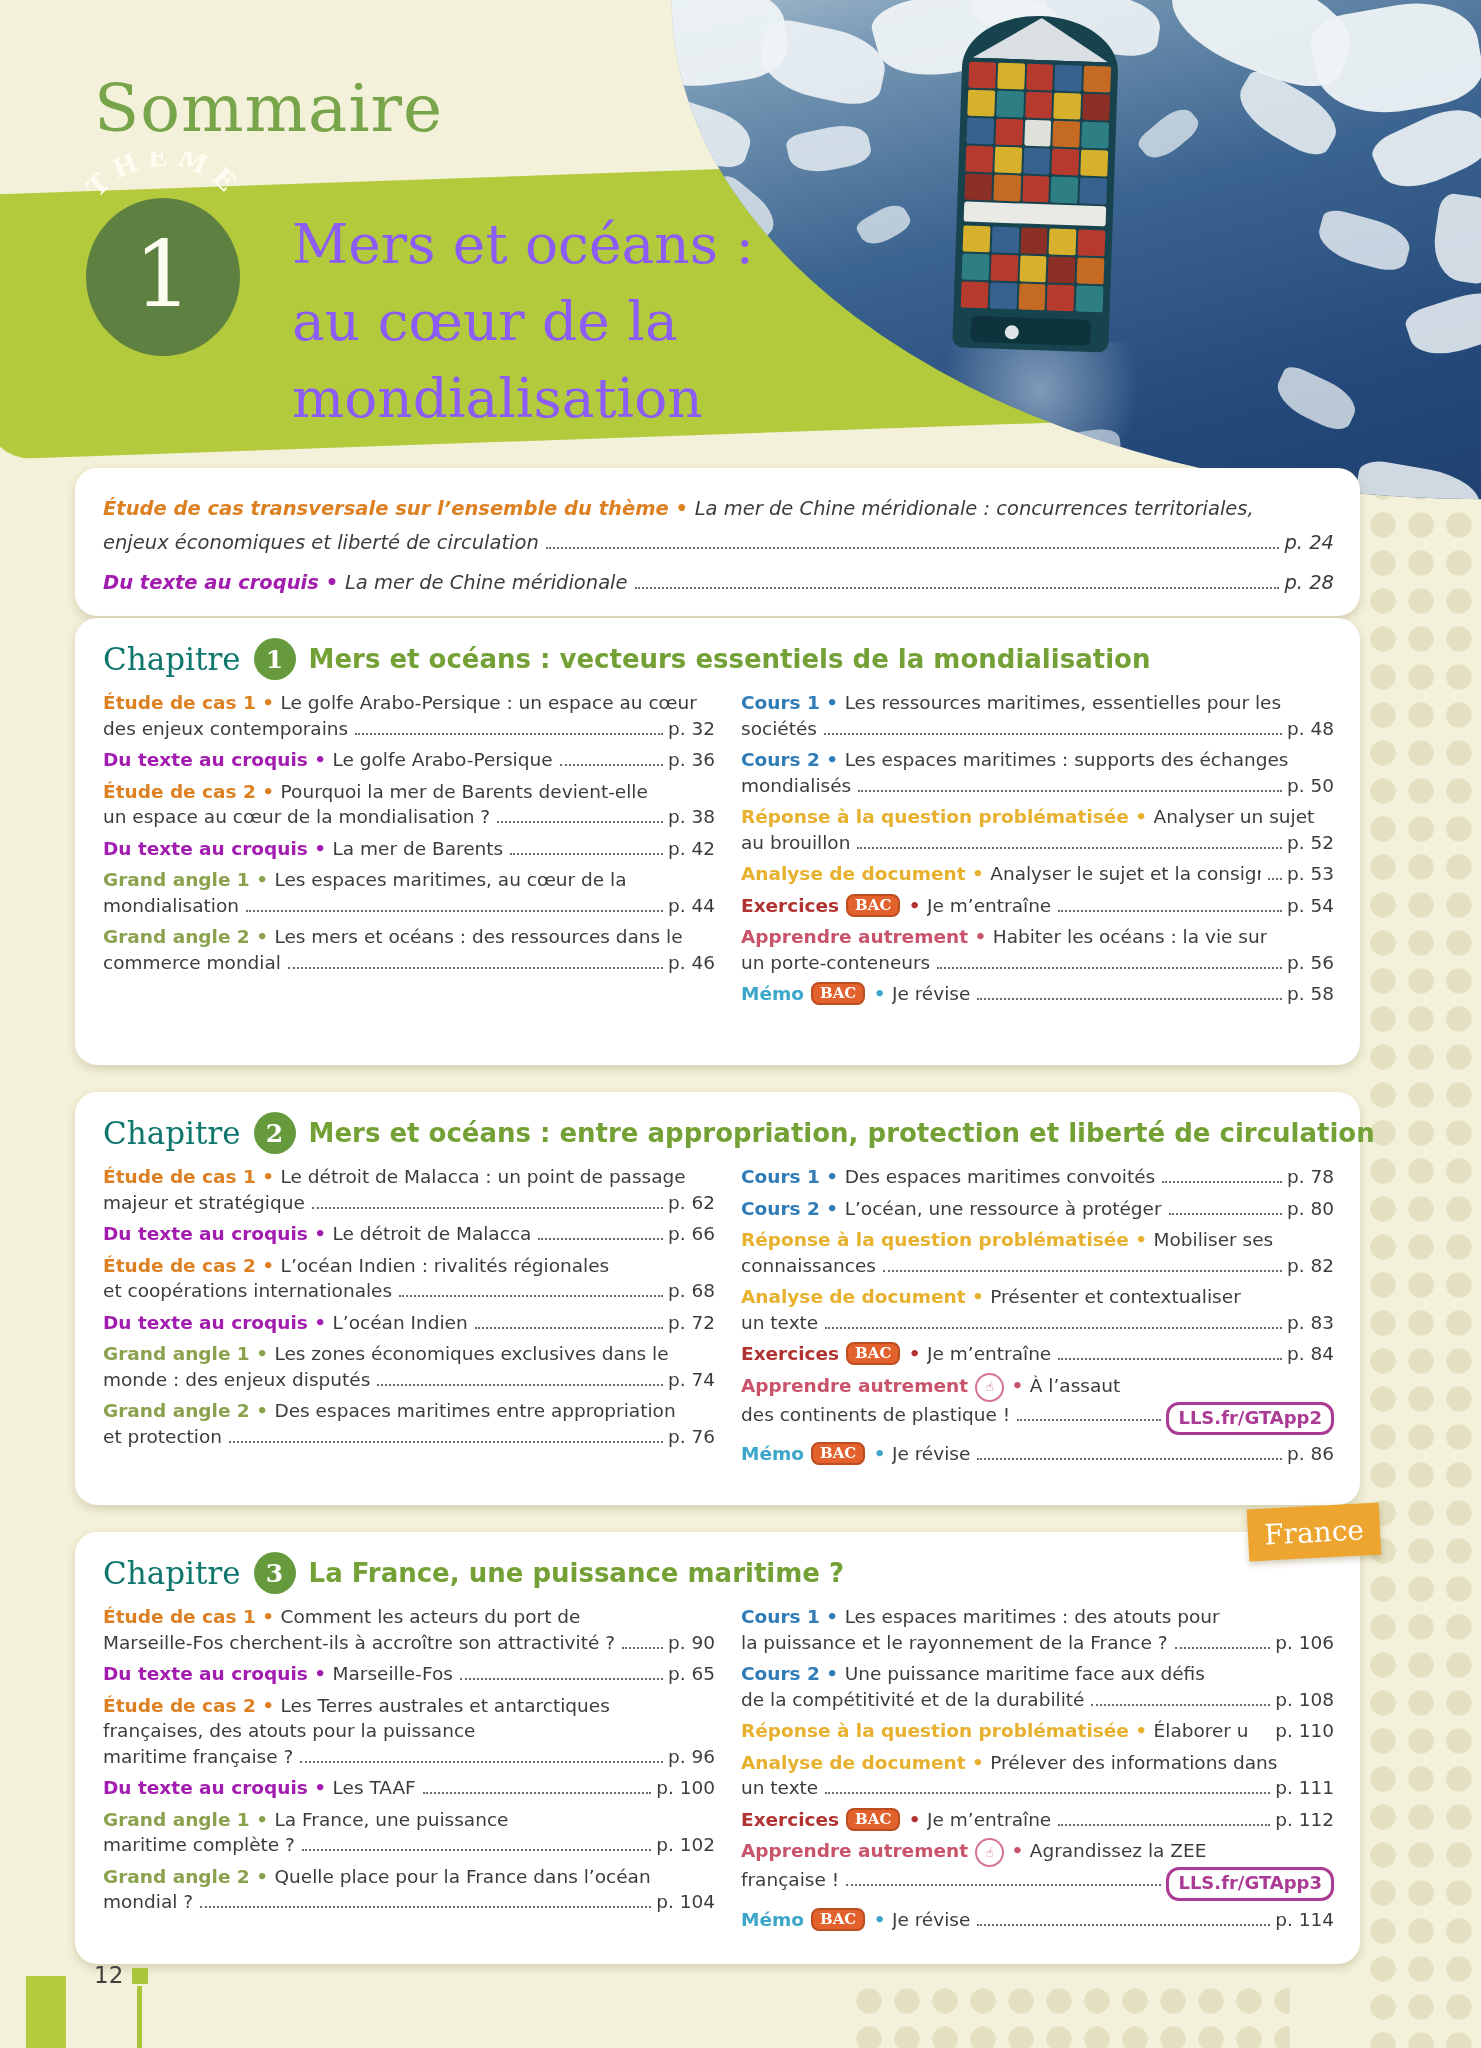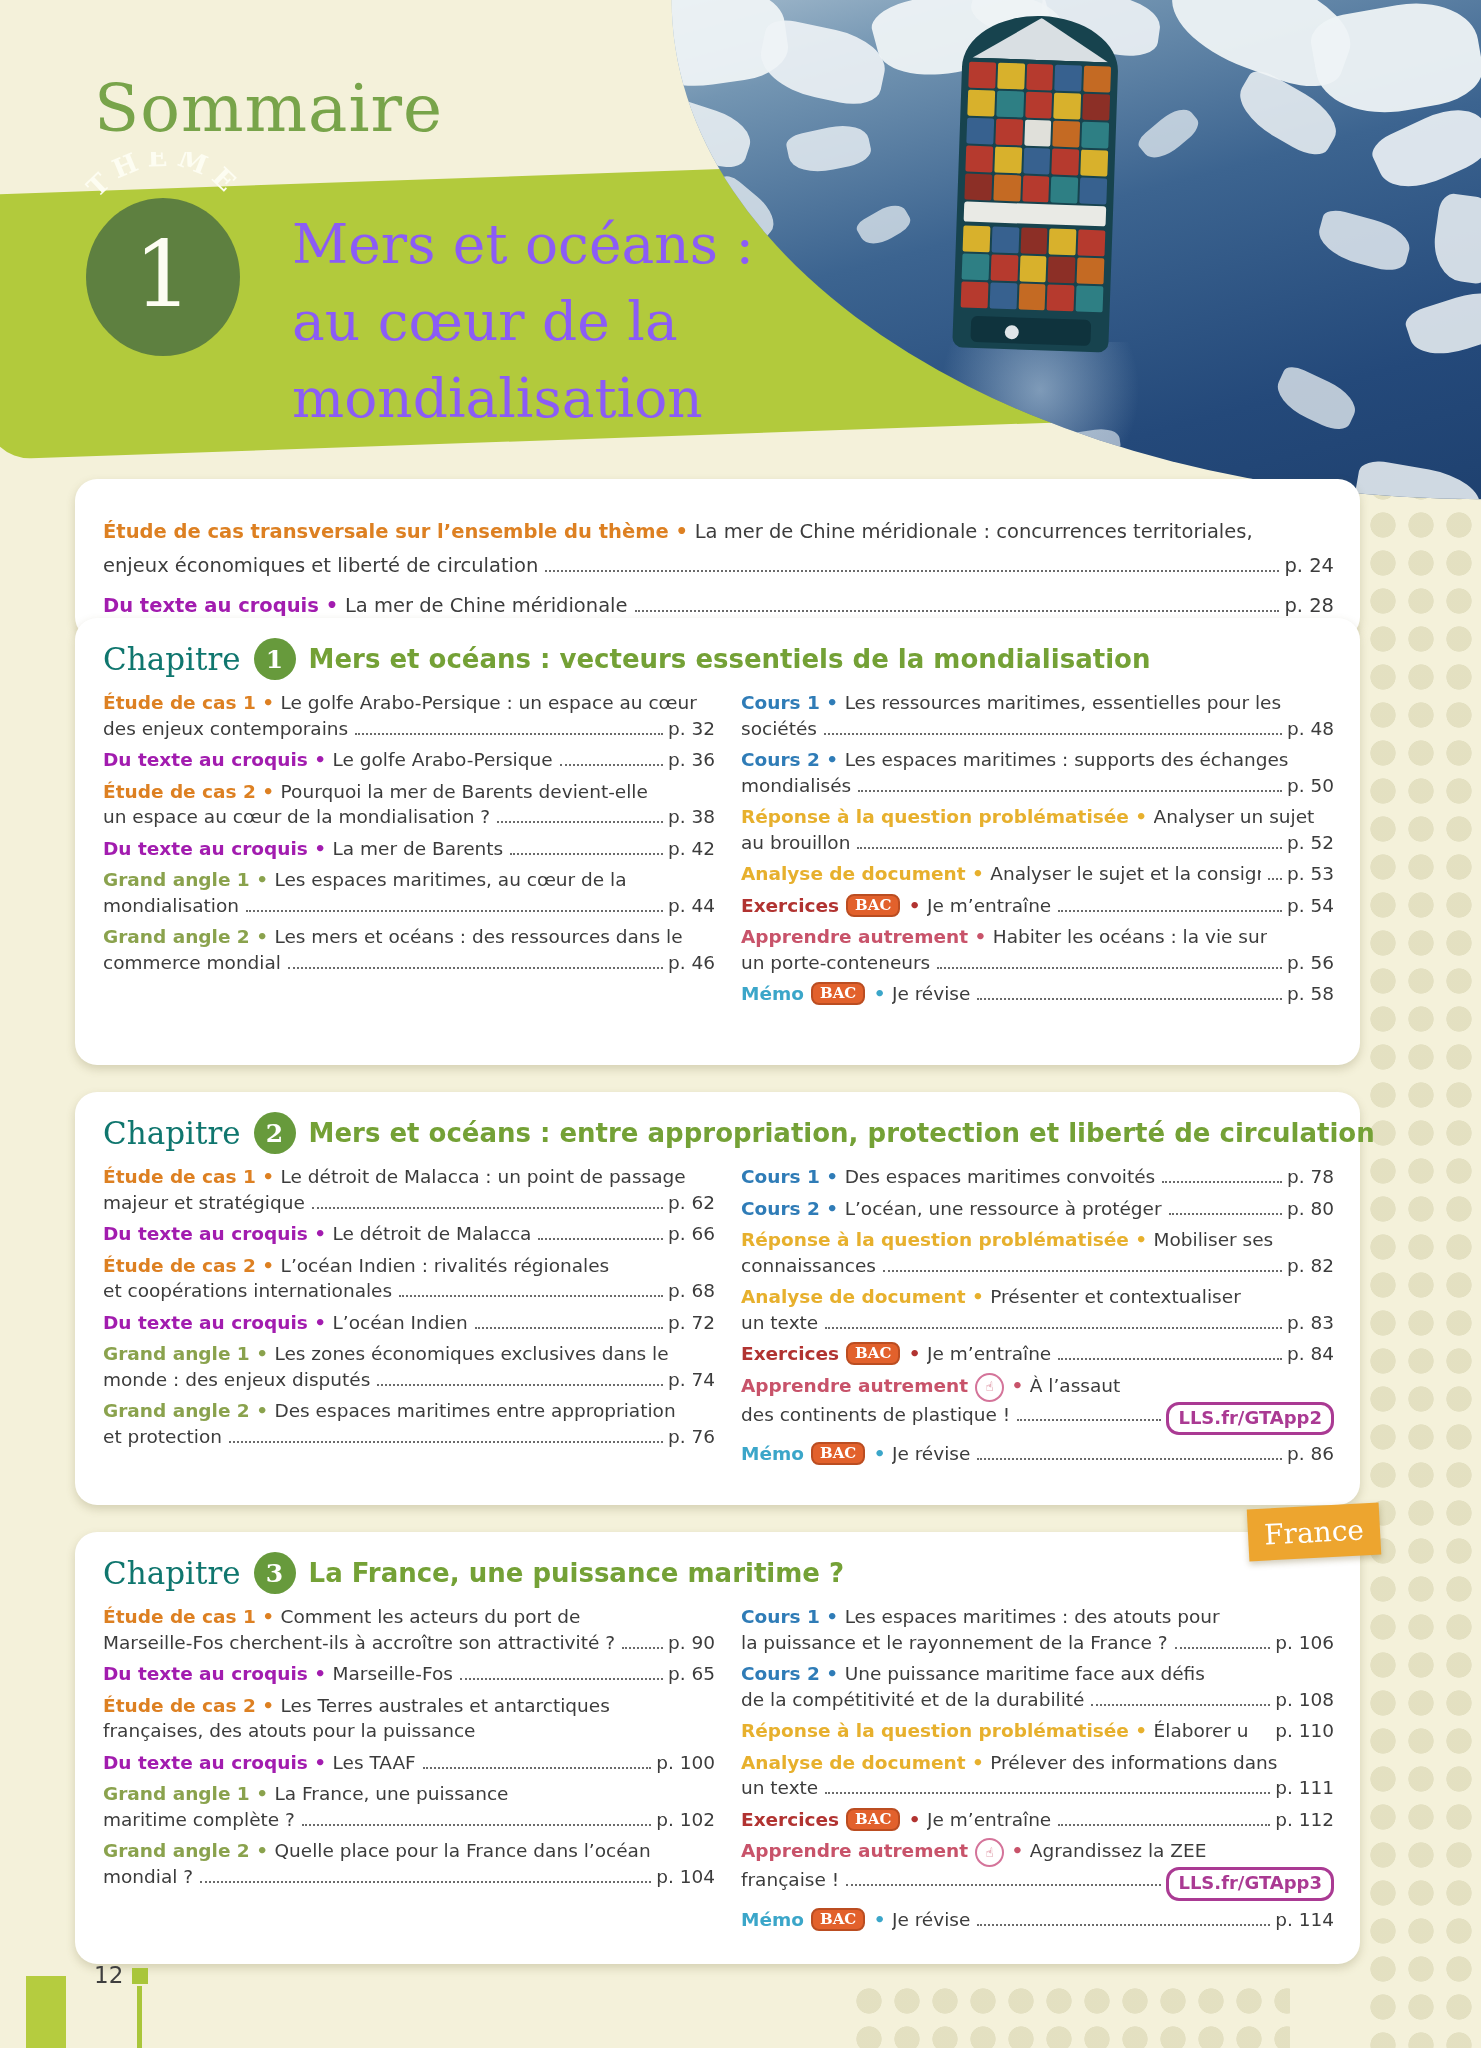--- a/index.html
+++ b/index.html
@@ -40,21 +40,21 @@
   .crow>span{flex:1;border-radius:2px;}
   #bridge{position:absolute;left:7px;width:142px;height:20px;background:#e9eae5;border-radius:3px;}
   #stern{position:absolute;left:18px;bottom:6px;width:120px;height:26px;background:#0f333d;border-radius:6px;}
   #stern-dot{position:absolute;left:52px;bottom:10px;width:14px;height:14px;background:#dfe5e8;border-radius:50%;}
   #wake{position:absolute;left:320px;top:342px;width:200px;height:160px;
     background:radial-gradient(ellipse at 50% 30%,rgba(195,215,230,.55),rgba(195,215,230,0) 70%);}
 
   
   .whitebox{position:absolute;left:75px;width:1285px;background:#ffffff;border-radius:22px;
     box-shadow:0 4px 10px rgba(100,90,40,.22);padding:16px 26px 10px 28px;box-sizing:border-box;z-index:3;}
-  #intro-box{top:479px;min-height:122px;padding-top:36px;}
+  #intro-box{top:468px;min-height:122px;padding-top:24px;font-style:italic;}
   #intro-box .eline{font-size:19.5px;line-height:34px;}
 
   .chhead{display:flex;align-items:center;gap:13px;margin:4px 0 10px 0;}
   .chword{font:400 31px "DejaVu Serif","Liberation Serif",serif;color:#0f766e;}
   .chnum{width:42px;height:42px;border-radius:50%;background:#679a3c;color:#fff;flex:none;
     font:700 25px "DejaVu Serif","Liberation Serif",serif;display:flex;align-items:center;justify-content:center;}
   .chtitle{font-weight:700;font-size:26px;color:#74a136;white-space:nowrap;}
   .cols{display:flex;gap:26px;}
   .colL{width:612px;flex:none;}
   .colR{flex:1;min-width:0;}
@@ -581,20 +581,25 @@
             </div>
             <div class="entry">
               <div class="eline">
                 <span class="lab etude">Étude de cas 2</span>
                 <span class="bullet etude"> • </span>
                 <span class="etext">Les Terres australes et antarctiques</span>
               </div>
               <div class="eline">
                 <span class="etext">françaises, des atouts pour la puissance</span>
               </div>
+              <div class="eline">
+                <span class="etext">maritime française ?</span>
+                <span class="dots"></span>
+                <span class="pref">p. 96</span>
+              </div>
             </div>
             <div class="entry">
               <div class="eline">
                 <span class="lab croquis">Du texte au croquis</span>
                 <span class="bullet croquis"> • </span>
                 <span class="etext">Les TAAF</span>
                 <span class="dots"></span>
                 <span class="pref">p. 100</span>
               </div>
             </div>

